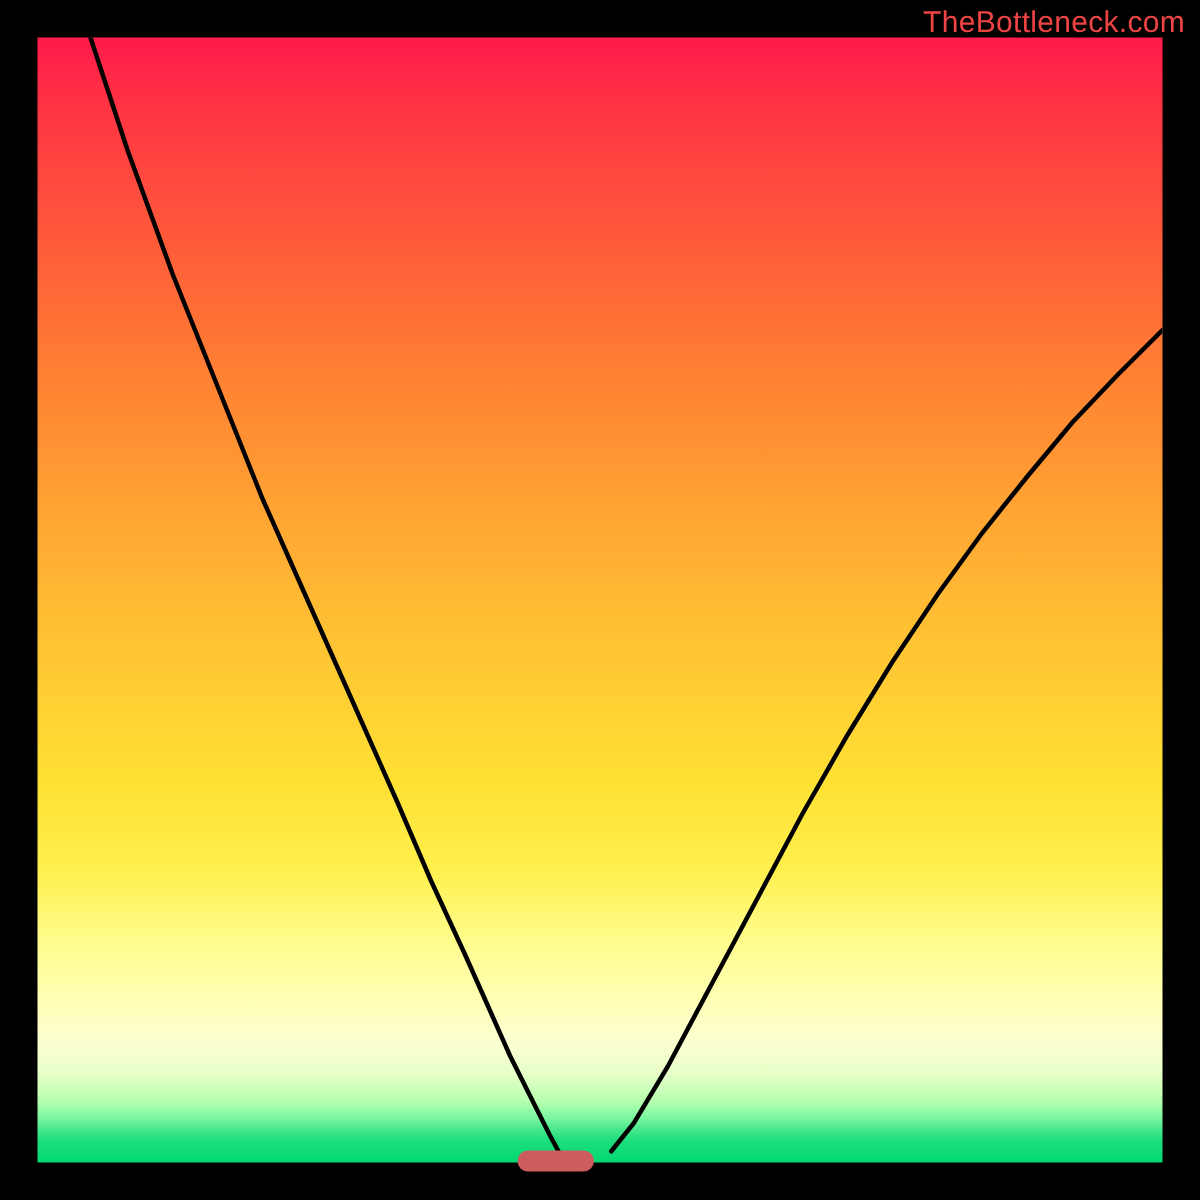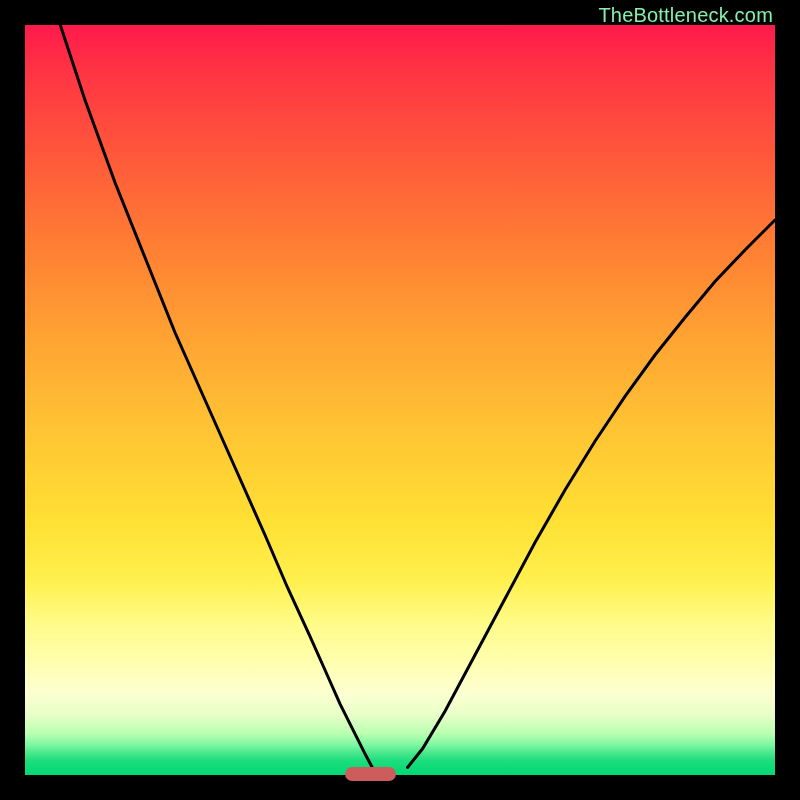--- a/index.html
+++ b/index.html
@@ -53,22 +53,22 @@
   }
   .marker {
     position: absolute;
     height: 14px;
     border-radius: 7px;
     background: #cd5c5c;
   }
   .watermark {
     position: absolute;
     top: 4px;
-    right: 27px;
-    color: #86efac;
+    right: 10px;
+    color: #ef4444;
     font-size: 20px;
     font-weight: 500;
     letter-spacing: 0.2px;
     user-select: none;
   }
 </style>
 </head>
 <body>
 
 <div class="frame">

